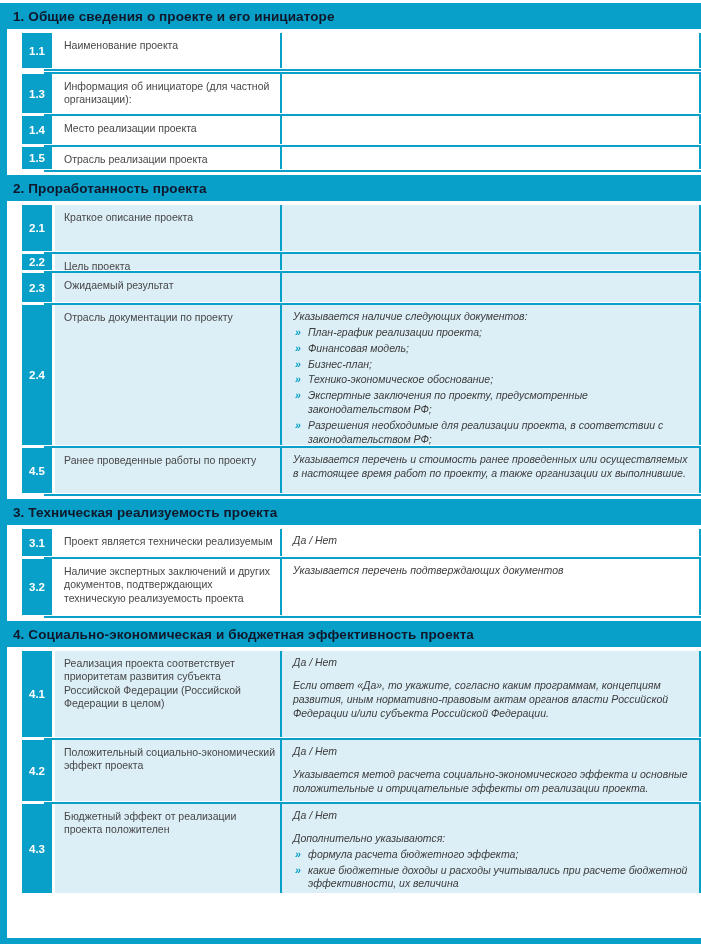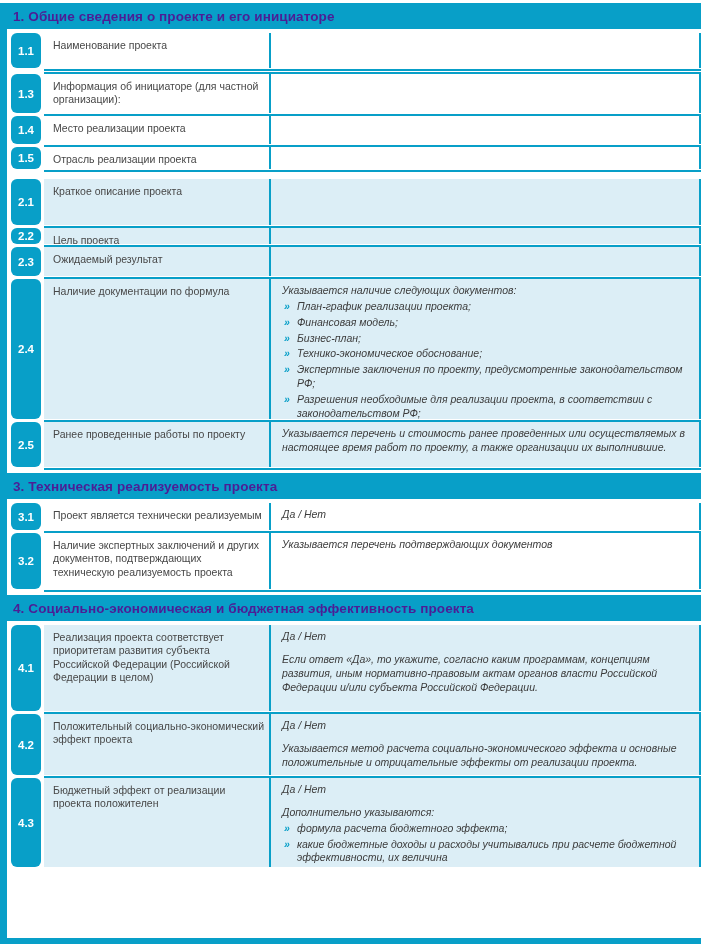--- a/index.html
+++ b/index.html
@@ -10,30 +10,30 @@
   }
   html,body{margin:0;padding:0;background:#ffffff;}
   .page{
     position:relative;width:701px;height:948px;background:#ffffff;
     font-family:"Liberation Sans", sans-serif;overflow:hidden;
   }
   .left-strip{position:absolute;left:0;top:3px;width:7px;height:941px;background:var(--cyan);}
   .bottom-band{position:absolute;left:0;top:938px;width:701px;height:6px;background:var(--cyan);}
   .content{position:absolute;left:0;top:3px;width:701px;}
   .band{
-    height:26px;background:var(--cyan);color:#4c1d95;font-weight:bold;
+    height:26px;background:var(--cyan);color:#0f172a;font-weight:bold;
     font-size:13.5px;display:flex;align-items:center;padding-left:13px;
     box-sizing:border-box;letter-spacing:0.1px;
   }
   .band-gap{height:4px;}
   .pre-band-gap{height:3px;}
   .row{display:flex;align-items:stretch;overflow:hidden;}
   .num{
-    margin-left:11px;width:30px;flex:none;background:var(--cyan);color:#ffffff;
-    font-weight:bold;font-size:11.5px;display:flex;align-items:center;justify-content:center;border-radius:6px;
+    margin-left:22px;width:30px;flex:none;background:var(--cyan);color:#ffffff;
+    font-weight:bold;font-size:11.5px;display:flex;align-items:center;justify-content:center;
   }
   .label{
     margin-left:3px;width:227px;flex:none;box-sizing:border-box;
     padding:6px 4px 4px 9px;font-size:10.5px;line-height:1.28;color:var(--label-col);
     border-right:2px solid var(--cyan);
   }
   .value{
     flex:1;box-sizing:border-box;padding:5px 10px 4px 11px;
     font-size:10.5px;line-height:1.32;font-style:italic;color:var(--value-col);
     border-right:2px solid var(--cyan);
@@ -96,20 +96,23 @@
     <div class="row" style="height:22px">
       <div class="num">1.5</div>
       <div class="label"><span>Отрасль реализации проекта</span></div>
       <div class="value"></div>
     </div>
     <div class="sep">
         <span class="line"></span>
       </div>
     <div class="pre-band-gap"></div>
 
+    <div class="band">
+      <span>2. Проработанность проекта</span>
+    </div>
     <div class="band-gap"></div>
 
     <div class="row tint" style="height:46px">
       <div class="num">2.1</div>
       <div class="label"><span>Краткое описание проекта</span></div>
       <div class="value"></div>
     </div>
     <div class="sep">
         <span class="line"></span>
       </div>
@@ -127,21 +130,21 @@
       <div class="num">2.3</div>
       <div class="label"><span>Ожидаемый результат</span></div>
       <div class="value"></div>
     </div>
     <div class="sep">
         <span class="line"></span>
       </div>
 
     <div class="row tint" style="height:140px">
       <div class="num">2.4</div>
-      <div class="label"><span>Наличие документации по формула</span></div>
+      <div class="label"><span>Отрасль документации по проекту</span></div>
       <div class="value">
         <div class="note">Указывается наличие следующих документов:</div>
         <div class="blist">
           <div class="bitem">
             <span class="bmark">»</span>
             <span class="btext">План-график реализации проекта;</span>
           </div>
           <div class="bitem">
             <span class="bmark">»</span>
             <span class="btext">Финансовая модель;</span>
@@ -164,21 +167,21 @@
           </div>
 
         </div>
       </div>
     </div>
     <div class="sep">
         <span class="line"></span>
       </div>
 
     <div class="row tint" style="height:45px">
-      <div class="num">2.5</div>
+      <div class="num">4.5</div>
       <div class="label"><span>Ранее проведенные работы по проекту</span></div>
       <div class="value">
         <div class="note">Указывается перечень и стоимость ранее проведенных или осуществляемых в настоящее время работ по проекту, а также организации их выполнившие.</div>
       </div>
     </div>
     <div class="sep">
         <span class="line"></span>
       </div>
     <div class="pre-band-gap"></div>
 

